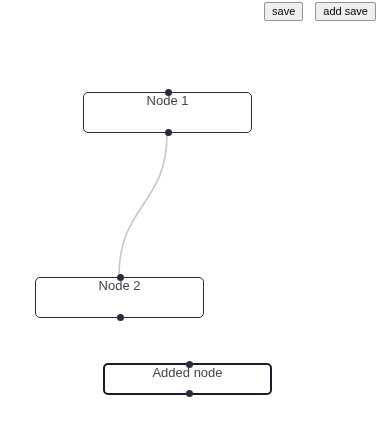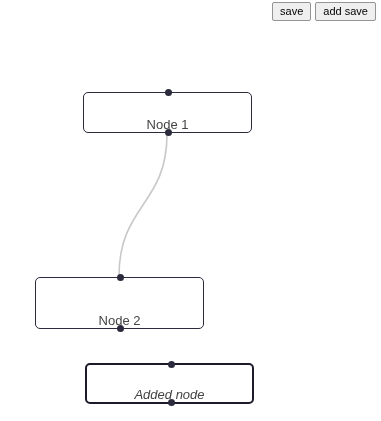--- a/index.html
+++ b/index.html
@@ -15,21 +15,21 @@
     overflow: hidden;
     font-family: "Liberation Sans", sans-serif;
   }
 
   
   #toolbar {
     position: absolute;
     top: 2px;
     right: 5px;
     display: flex;
-    gap: 4px;
+    gap: 12px;
     align-items: flex-start;
   }
   .tool-btn {
     font-family: "Liberation Sans", sans-serif;
     font-size: 11px;
     line-height: 12px;
     color: #000000;
     background: #efefef;
     border: 1px solid #949494;
     border-radius: 2px;
@@ -54,21 +54,21 @@
     height: 421px;
     pointer-events: none;
   }
   .node {
     position: absolute;
     box-sizing: border-box;
     background: #ffffff;
     border: 1px solid #2b2b3d;
     border-radius: 5px;
     display: flex;
-    align-items: flex-end;
+    align-items: flex-start;
     justify-content: center;
     cursor: move;
   }
   .node.selected {
     border-width: 2px;
     border-color: #1b1b2b;
   }
   .node-label {
     font-family: "Liberation Sans", sans-serif;
     font-size: 13px;
@@ -98,26 +98,26 @@
         <path d="M 167 134 C 167 205 119 205 119 276" fill="none" stroke="#c8c8c8" stroke-width="1.6" stroke-linecap="round"></path>
       </g>
   </svg>
 
   <div id="nodes-group">
       <div class="node" style="left: 83px; top: 92px; width: 169px; height: 41px;">
         <span class="node-label">Node 1</span>
         <span class="port top" style="left: 80.5px;"></span>
         <span class="port bottom" style="left: 80.5px;"></span>
       </div>
-      <div class="node" style="left: 35px; top: 277px; width: 169px; height: 52px;">
+      <div class="node" style="left: 35px; top: 277px; width: 169px; height: 41px;">
         <span class="node-label">Node 2</span>
         <span class="port top" style="left: 80.5px;"></span>
         <span class="port bottom" style="left: 80.5px;"></span>
       </div>
-      <div class="node selected" style="left: 85px; top: 363px; width: 169px; height: 41px; font-style: italic;">
+      <div class="node selected" style="left: 103px; top: 363px; width: 169px; height: 32px;">
         <span class="node-label">Added node</span>
         <span class="port top" style="left: 80.5px;"></span>
         <span class="port bottom" style="left: 80.5px;"></span>
       </div>
     </div>
 
 </div>
 
 <div id="toolbar">
     <button class="tool-btn">save</button>

